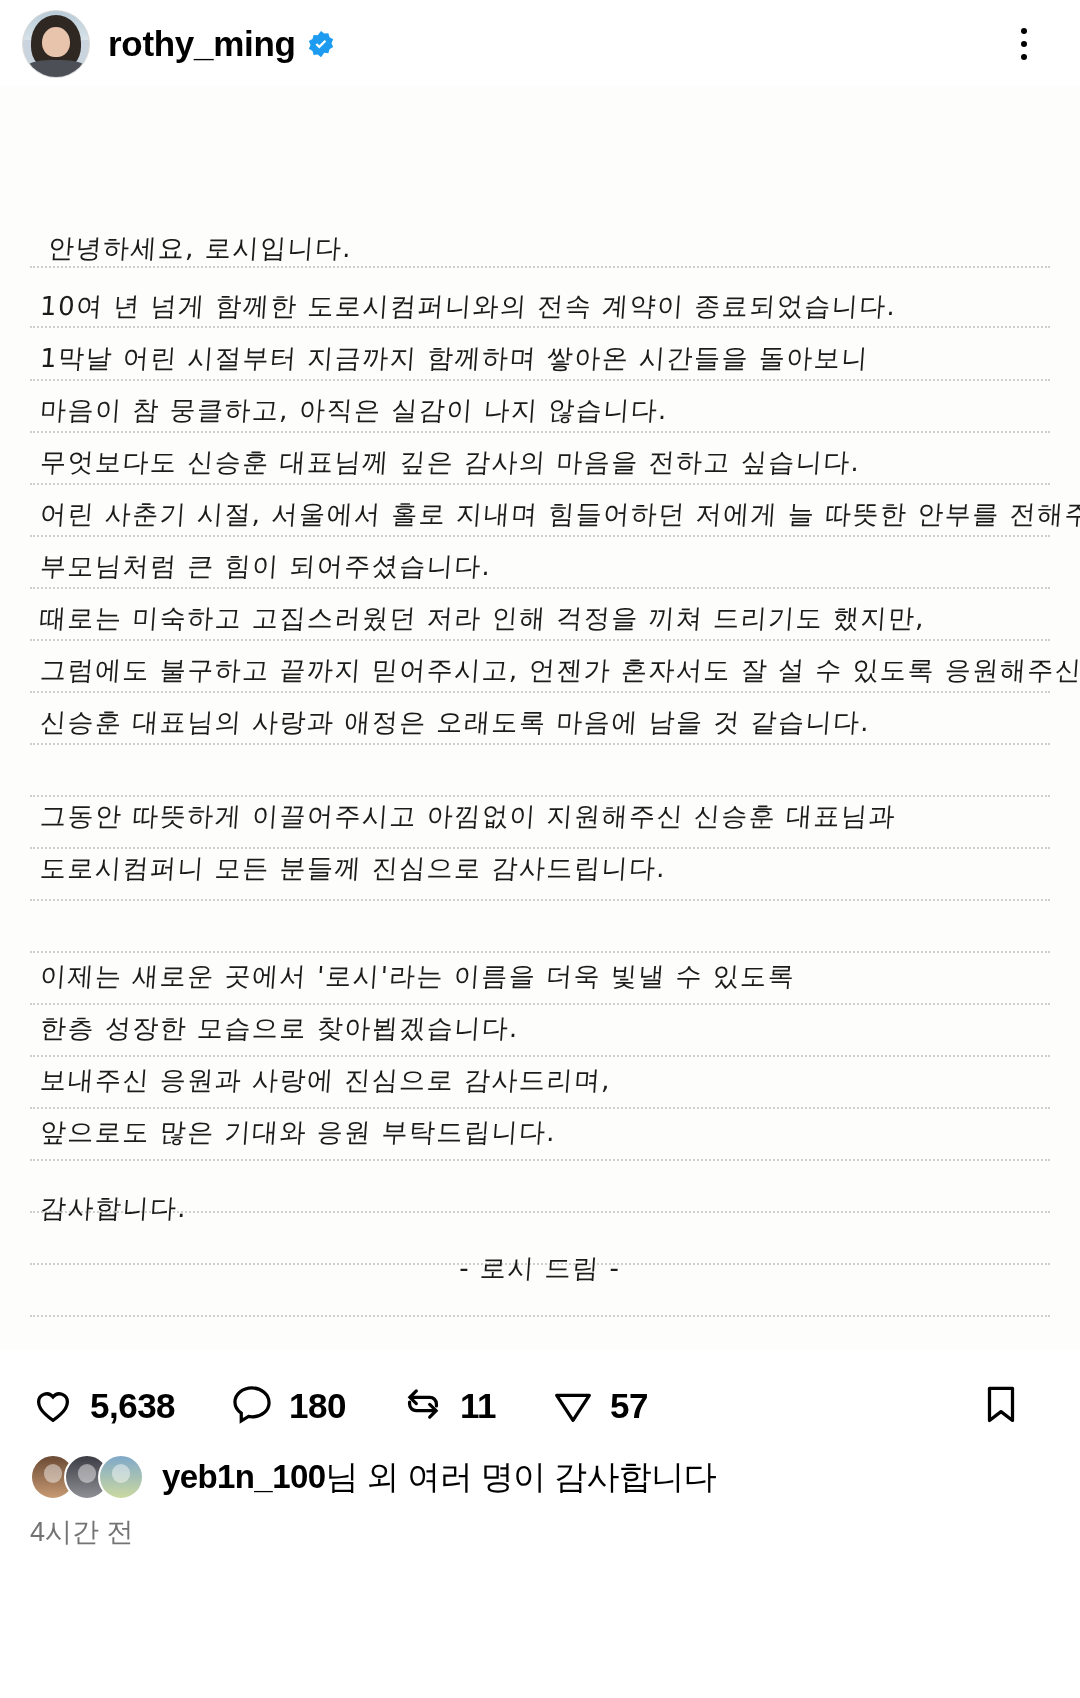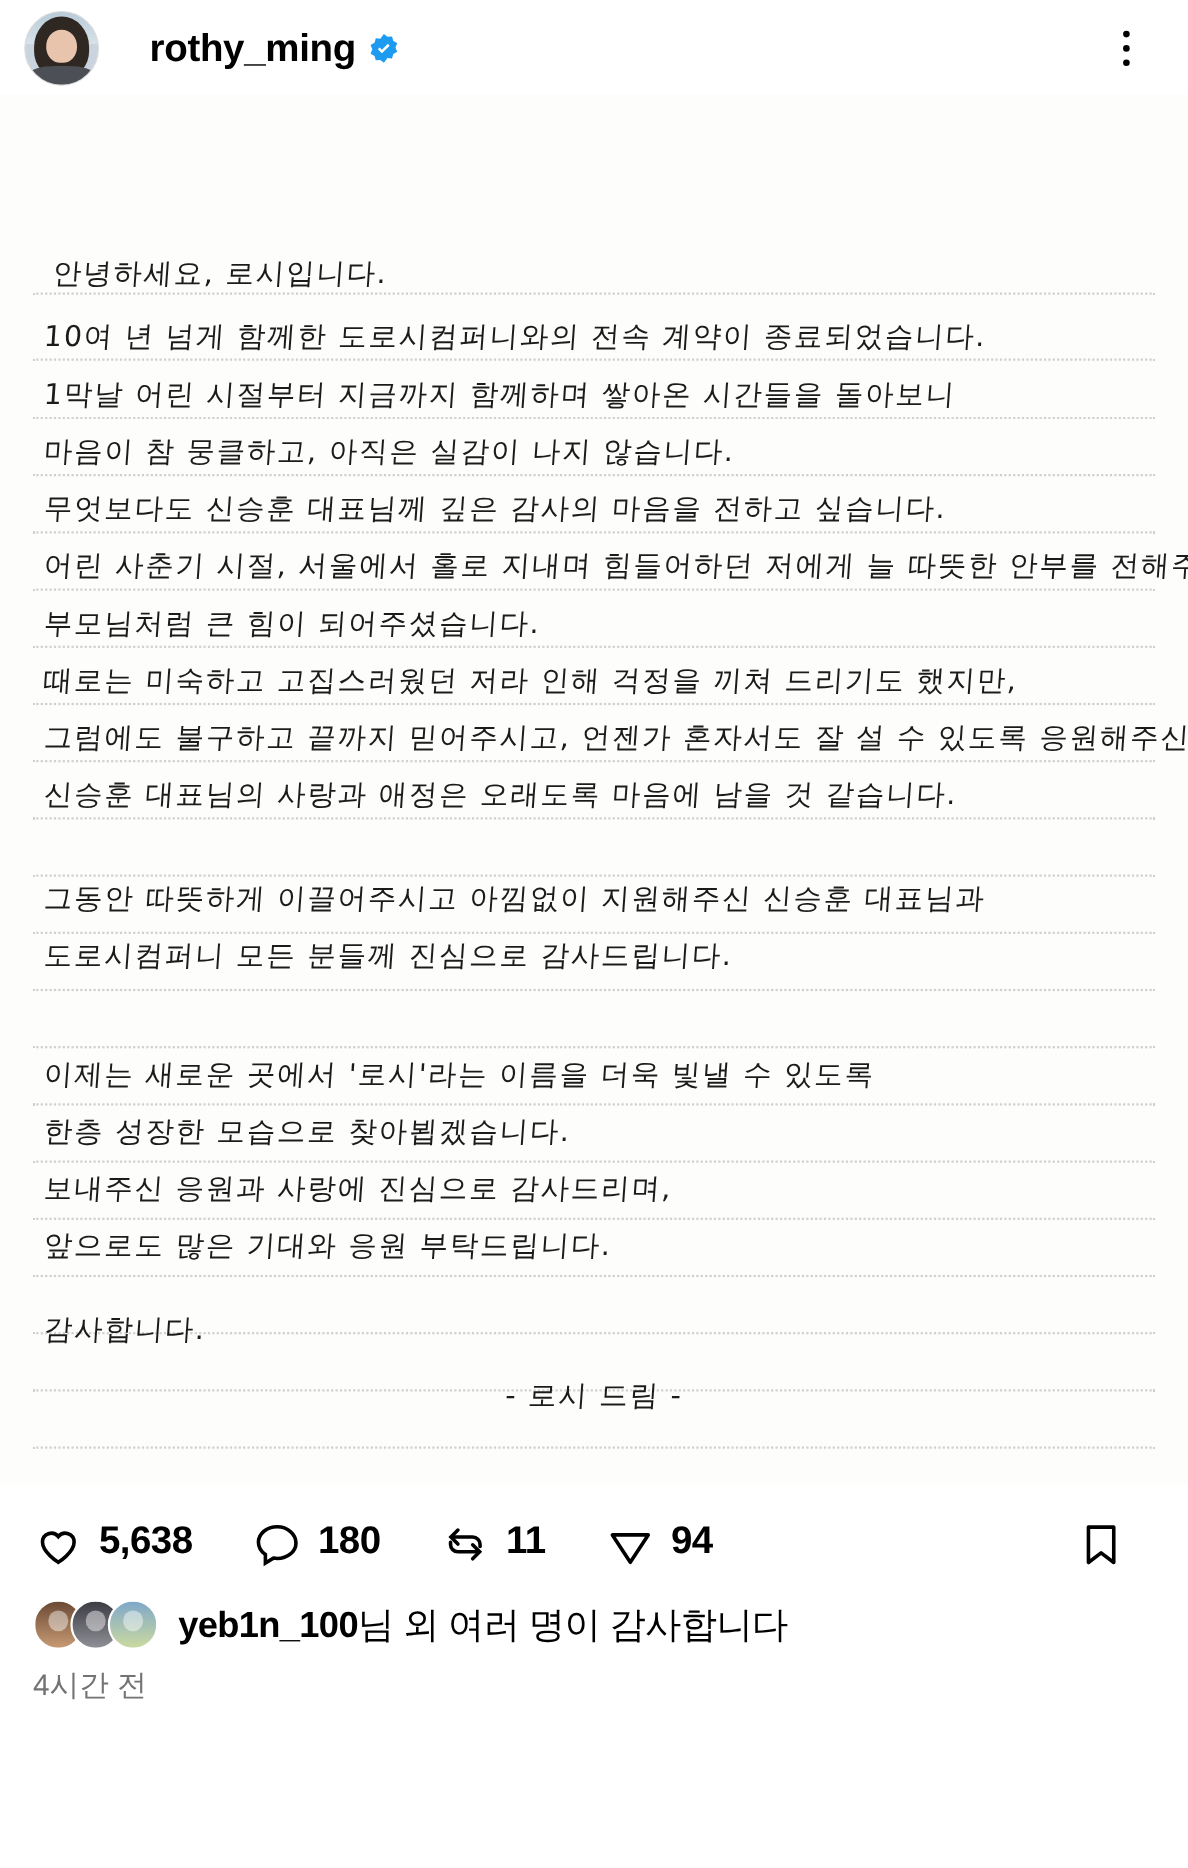--- a/index.html
+++ b/index.html
@@ -16,21 +16,20 @@
     position: relative;
   }
 
   
   .post-header {
     display: flex;
     align-items: center;
     padding: 12px 22px 10px 22px;
     height: 86px;
     box-sizing: border-box;
-    gap: 28px;
   }
   .avatar {
     width: 66px;
     height: 66px;
     border-radius: 50%;
     flex: 0 0 auto;
     border: 1px solid #dddddd;
     overflow: hidden;
     position: relative;
     background: #c9d4de;
@@ -133,20 +132,21 @@
   
   .actions {
     display: flex;
     align-items: center;
     padding: 26px 30px 10px 30px;
     box-sizing: border-box;
     height: 96px;
   }
   .action {
     display: flex;
+    align-items: center;
     margin-right: 54px;
   }
   .action .count {
     font-size: 35px;
     font-weight: bold;
     margin-left: 14px;
     letter-spacing: -0.5px;
   }
   .save-icon {
     margin-left: auto;
@@ -300,21 +300,21 @@
     </span>
     <span class="count">11</span>
   </div>
 
   <div class="action">
     <span>
       <svg width="46" height="46" viewBox="0 0 24 24" fill="none" stroke="#000" stroke-width="1.7" stroke-linejoin="round">
         <path d="M3.5 7.5h17L12 20.5z"></path>
       </svg>
     </span>
-    <span class="count">94</span>
+    <span class="count">57</span>
   </div>
 
   <div class="save-icon">
     <svg width="46" height="46" viewBox="0 0 24 24" fill="none" stroke="#000" stroke-width="1.7" stroke-linejoin="round">
       <path d="M6 3.8h12v16.8l-6-4.6-6 4.6z"></path>
     </svg>
   </div>
 </div>
 
 <div class="likes-row">

